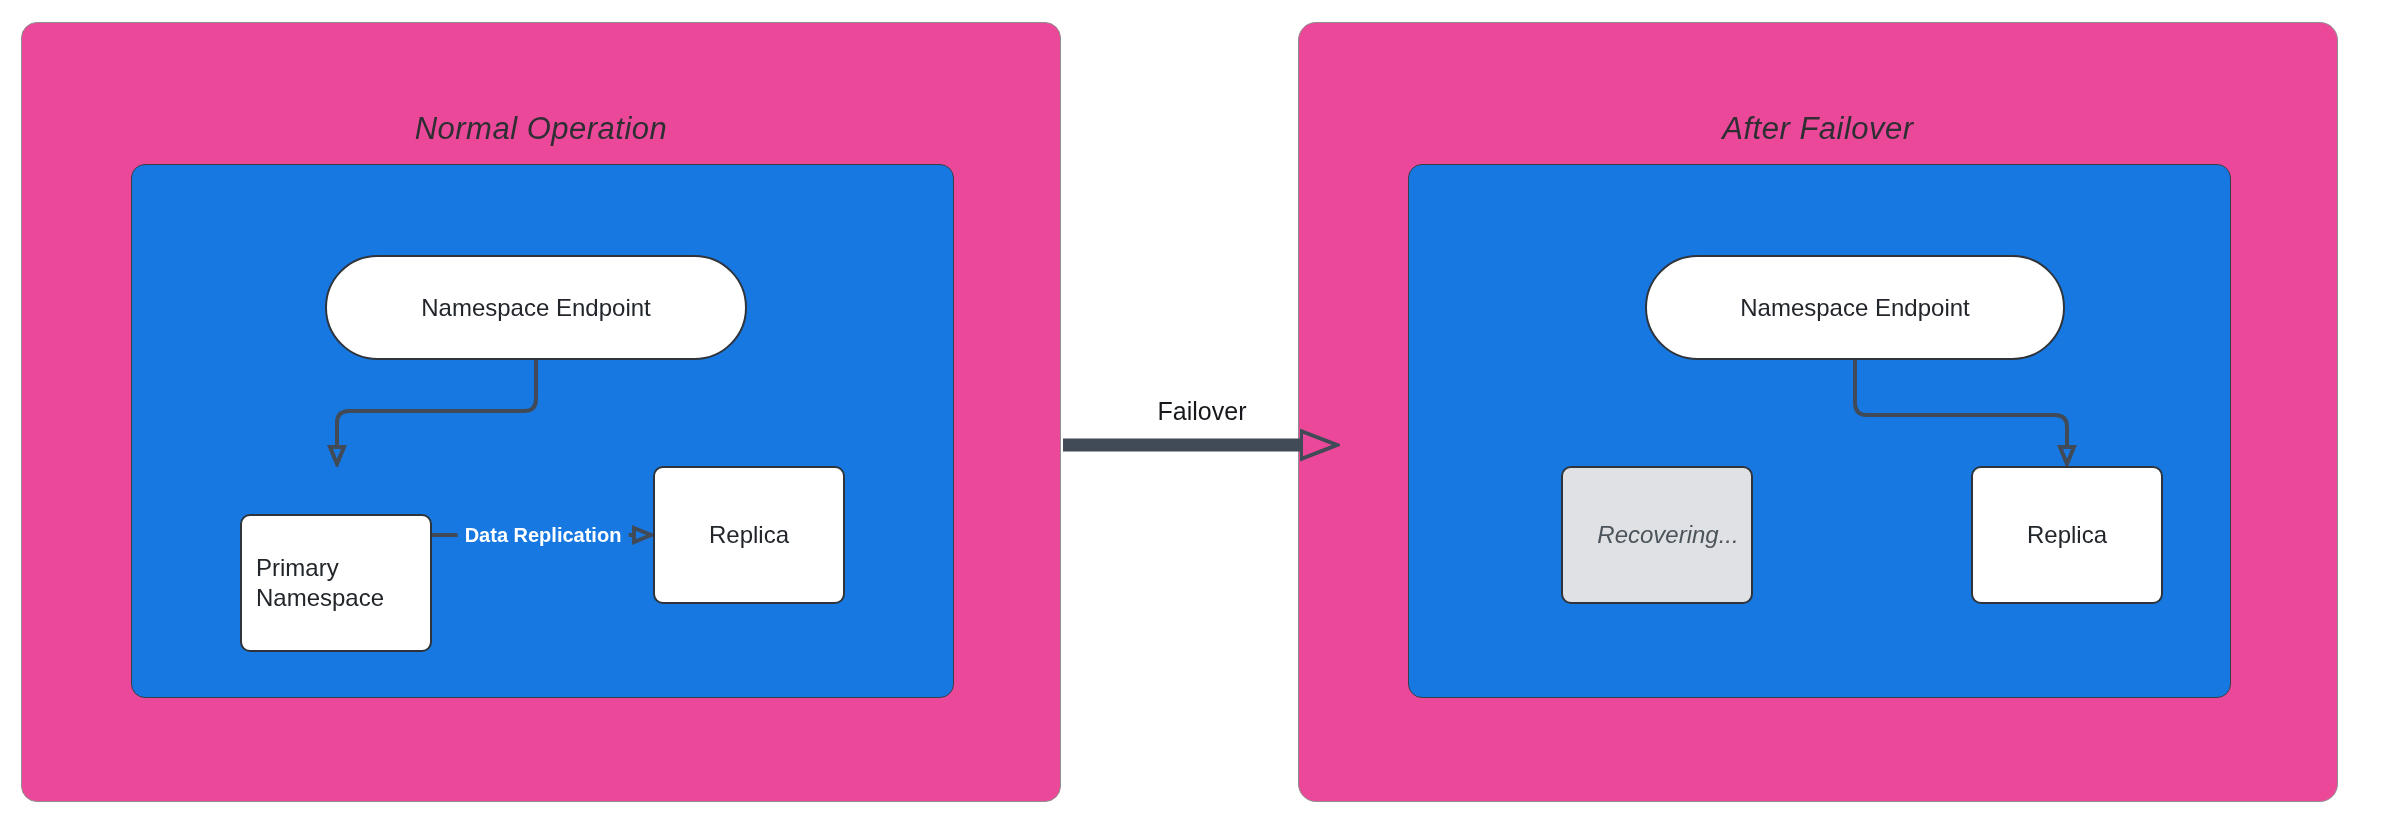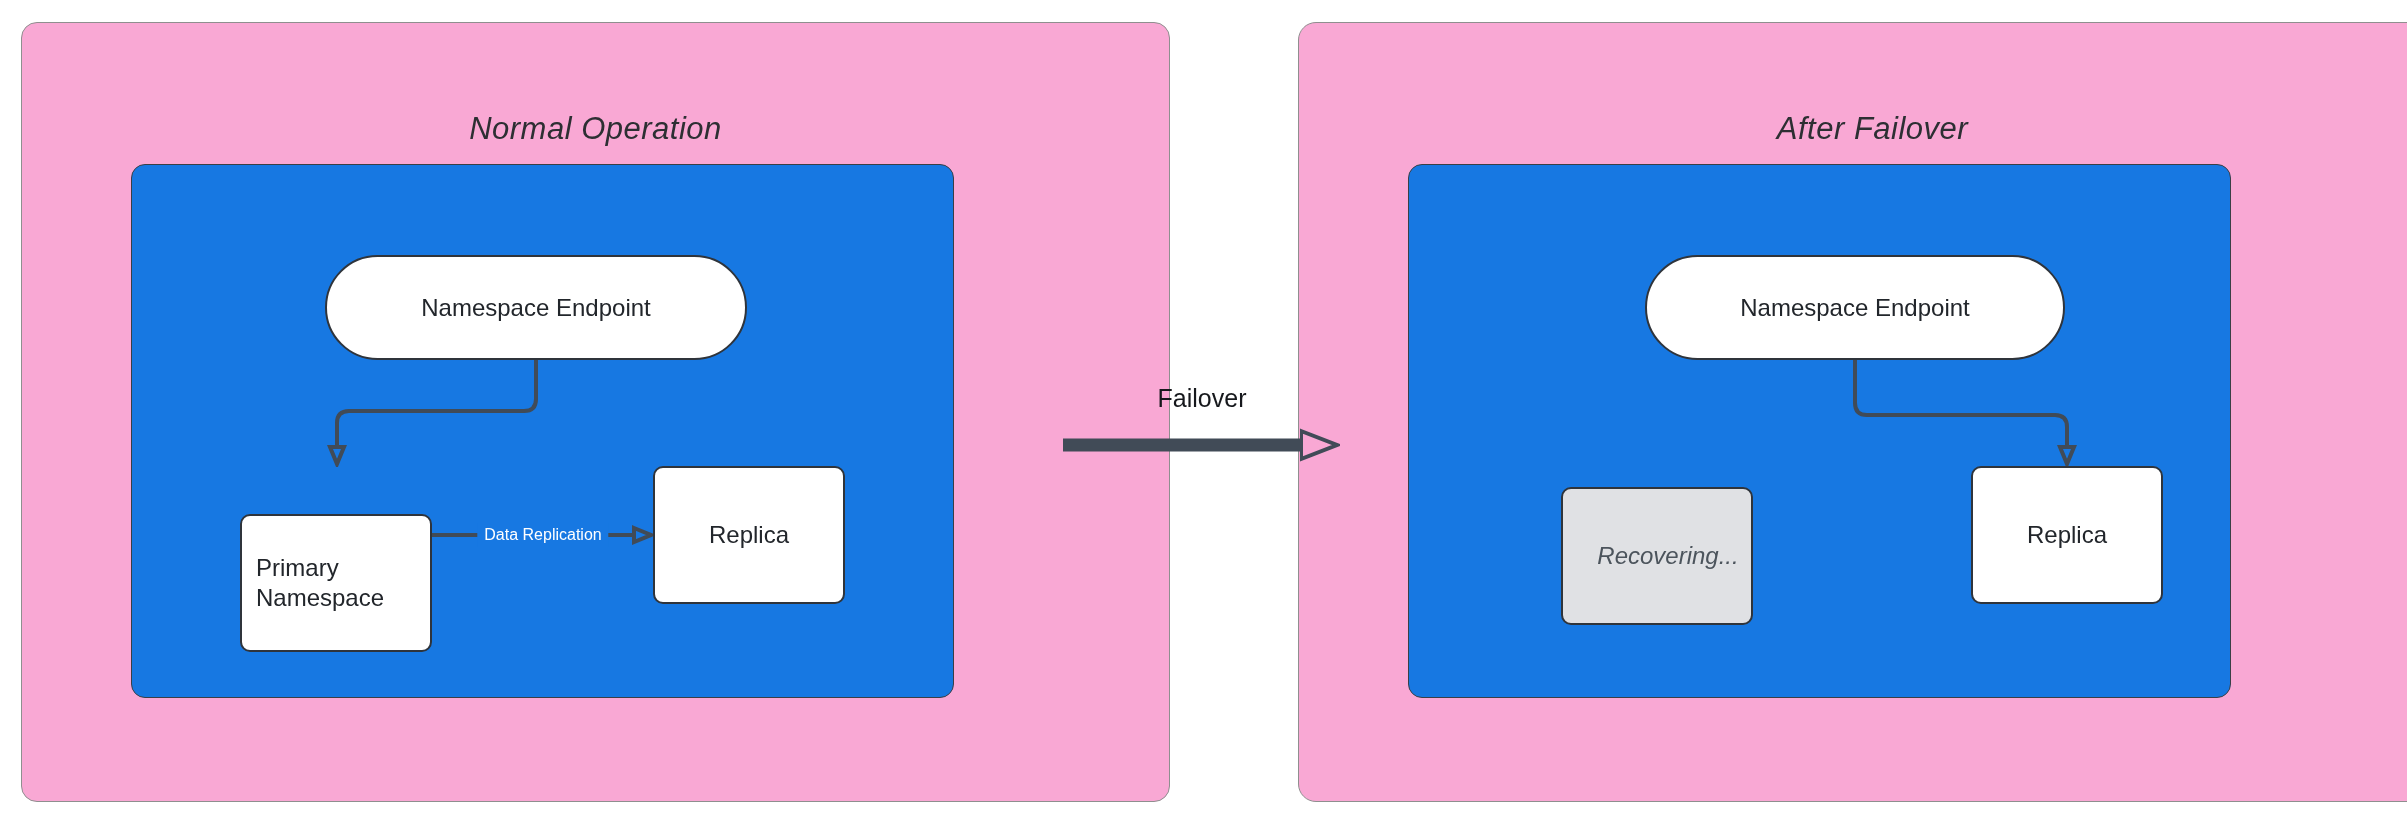--- a/index.html
+++ b/index.html
@@ -6,22 +6,22 @@
     --blue:#1778e2; --edge:#414b57; --node-border:#2f343b; --panel-border:#8f8f8f;
     --gray-fill:#e0e1e4; --gray-text:#4c545c; --title-text:#2d2f33; --node-text:#22262b;
     --label-on-blue:#ffffff; --arrow-label-text:#16181c;
   }
   html,body{margin:0;padding:0;background:#ffffff;}
   .canvas{
     position:relative; width:2407px; height:828px; background:#ffffff; overflow:hidden;
     font-family:"Liberation Sans", sans-serif;
   }
   .panel{
-    position:absolute; top:22px; width:1149px; height:780px;
-    background:#f9a8d4; border:1.5px solid var(--panel-border); border-radius:16px;
+    position:absolute; top:22px; width:1040px; height:780px;
+    background:#ec4899; border:1.5px solid var(--panel-border); border-radius:16px;
     box-sizing:border-box;
   }
   .panel.left{left:21px;}
   .panel.right{left:1298px;border-radius:18px;}
   .panel-title{
     position:absolute; top:88px; left:0; width:100%; text-align:center;
     font-style:italic; font-size:31px; color:var(--title-text); letter-spacing:0.5px;
   }
   .blue-box{
     position:absolute; left:109px; top:141px; width:823px; height:534px;
@@ -34,33 +34,33 @@
     color:var(--node-text); font-size:24px; text-align:left; line-height:1.25;
   }
   .stadium{ width:422px; height:105px; border-radius:53px; }
   .rect{ width:192px; height:138px; border-radius:10px; padding:0 14px; }
   .rect.gray{ background:var(--gray-fill); color:var(--gray-text); font-style:italic; }
   
   .pos-stadium-l{ left:325px; top:255px; }
   .pos-primary  { left:240px; top:466px;margin-top:48px; }
   .pos-replica-l{ left:653px; top:466px; }
   .pos-stadium-r{ left:1645px; top:255px; width:420px; }
-  .pos-recover  { left:1561px; top:487px;padding-left:36px; }
+  .pos-recover  { left:1561px; top:466px;padding-left:36px; }
   .pos-replica-r{ left:1971px; top:466px; }
   .edges{ position:absolute; left:0; top:0; width:2407px; height:828px; pointer-events:none; }
   .edges path{ fill:none; stroke:var(--edge); stroke-width:4px; }
   .edges path.thick{ stroke-width:13px; }
   .edge-label{
     position:absolute; transform:translate(-50%,-50%);
     background:var(--blue); color:var(--label-on-blue);
-    font-weight:normal; font-size:16px; padding:3px 7px; white-space:nowrap;
+    font-weight:bold; font-size:20px; padding:3px 7px; white-space:nowrap;
   }
   .pos-repl-label{ left:543px; top:535px; }
   .failover-label{
-    position:absolute; left:1202px; top:398px; transform:translate(-50%,-50%);
+    position:absolute; left:1202px; top:411px; transform:translate(-50%,-50%);
     color:var(--arrow-label-text); font-size:25px; white-space:nowrap;
   }
 </style>
 </head>
 <body>
 
 <div class="canvas">
 
   <div class="panel left">
     <div class="panel-title">Normal Operation</div>

